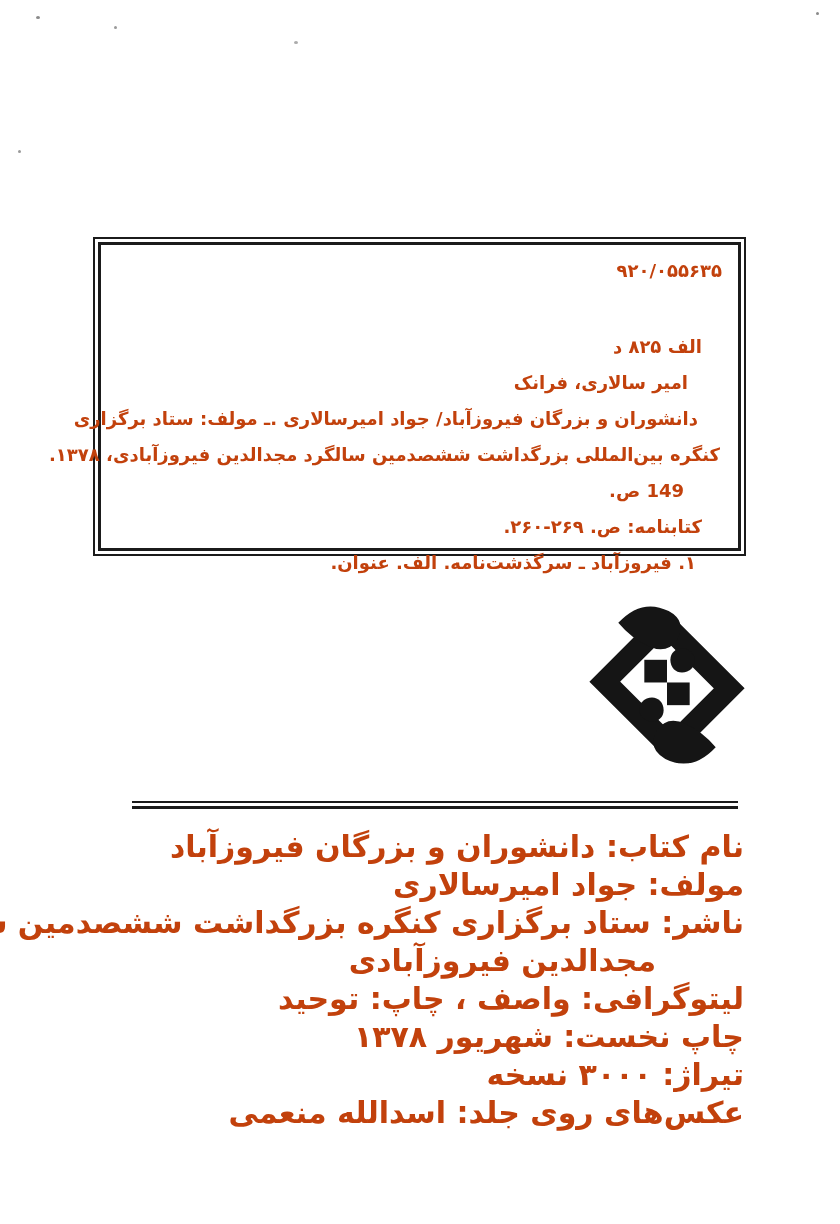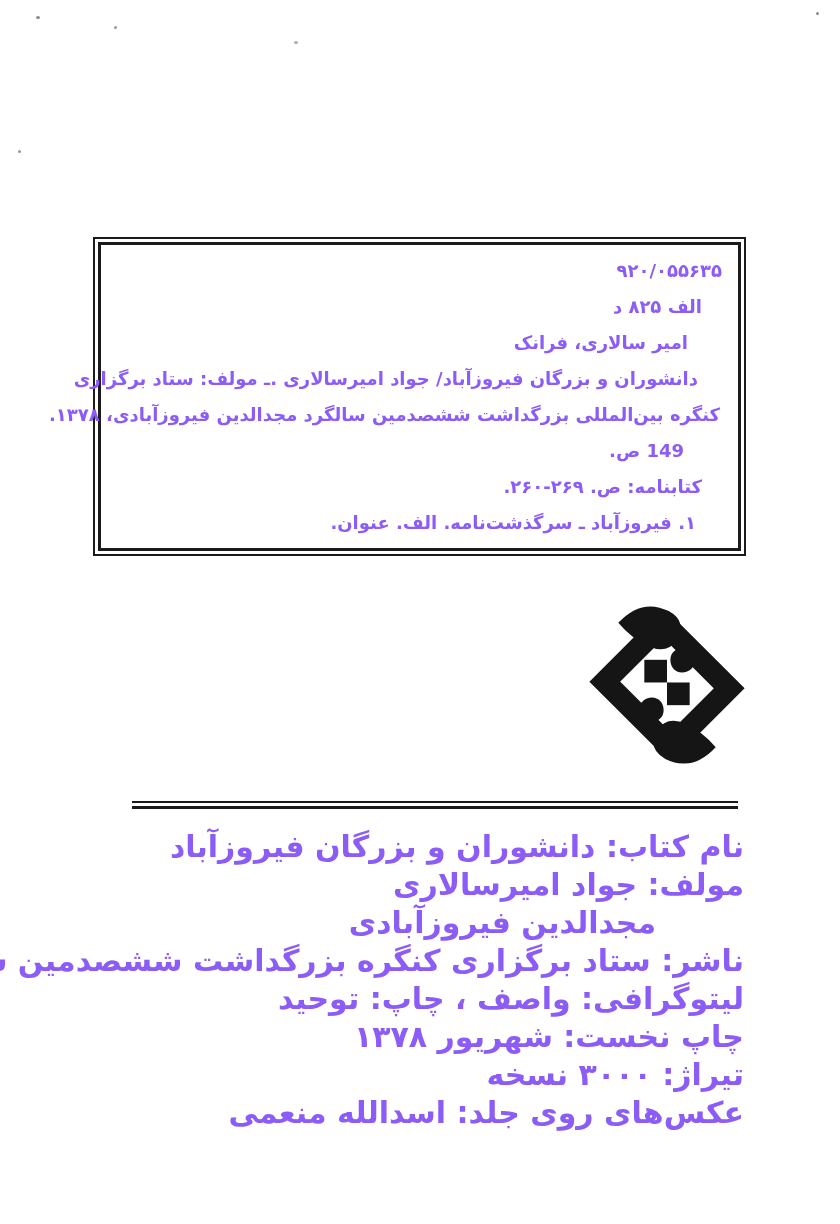--- a/index.html
+++ b/index.html
@@ -1,18 +1,18 @@
 <!DOCTYPE html>
 <html lang="fa"><head>
 <meta charset="utf-8">
 <style>
   html,body{margin:0;padding:0;background:#e8e8e8;}
   .page{
     position:relative;width:840px;height:1224px;background:#ffffff;
-    font-family:"DejaVu Sans",sans-serif;color:#8b5cf6;overflow:hidden;
+    font-family:"DejaVu Sans",sans-serif;color:#c2410c;overflow:hidden;
     margin:0 auto;
   }
   
   .speck{position:absolute;background:#8a8a8a;border-radius:50%;}
   .sp1{left:36px;top:16px;width:4px;height:3px;}
   .sp2{left:114px;top:26px;width:3px;height:3px;background:#9a9a9a;}
   .sp3{left:294px;top:41px;width:4px;height:3px;background:#ababab;}
   .sp4{left:816px;top:12px;width:3px;height:3px;}
   .sp5{left:18px;top:150px;width:3px;height:3px;background:#9a9a9a;}
 
@@ -22,21 +22,21 @@
     border:2px solid #1b1b1b;box-sizing:border-box;padding:3px;background:#fff;
   }
   .cip-inner{
     width:100%;height:100%;box-sizing:border-box;border:3px solid #1b1b1b;
     direction:rtl;text-align:right;padding:8px 12px 0 10px;
   }
   .cip-line{
     font-size:18px;font-weight:bold;line-height:36px;white-space:nowrap;
   }
   .cip-line:nth-child(1){padding-right:4px;}
-  .cip-line:nth-child(2){padding-right:24px;}
+  .cip-line:nth-child(2){padding-right:24px;margin-top:40px;}
   .cip-line:nth-child(3){padding-right:38px;}
   .cip-line:nth-child(4){padding-right:28px;}
   .cip-line:nth-child(5){padding-right:6px;}
   .cip-line:nth-child(6){padding-right:42px;}
   .cip-line:nth-child(7){padding-right:24px;}
   .cip-line:nth-child(8){padding-right:30px;}
 
   
   .logo{position:absolute;left:583px;top:591px;width:168px;height:188px;}
 
@@ -97,21 +97,21 @@
       <path d="M104,70 C104,58 118,52 128,60 C136,67 134,80 124,84 C114,88 104,82 104,70 Z"></path>
       <path d="M104,70 C104,58 118,52 128,60 C136,67 134,80 124,84 C114,88 104,82 104,70 Z" transform="rotate(180 100 100)"></path>
     </g>
   </svg>
 
   <div class="divider"></div>
 
   <div class="colophon">
     <div class="colo-line">نام کتاب: دانشوران و بزرگان فیروزآباد</div>
     <div class="colo-line">مولف: جواد امیرسالاری</div>
+    <div class="colo-line">ناشر: ستاد برگزاری کنگره بزرگداشت ششصدمین سال درگذشت</div>
     <div class="colo-line indent">مجدالدین فیروزآبادی</div>
-    <div class="colo-line">ناشر: ستاد برگزاری کنگره بزرگداشت ششصدمین سال درگذشت</div>
     <div class="colo-line">لیتوگرافی: واصف ، چاپ: توحید</div>
     <div class="colo-line">چاپ نخست: شهریور ۱۳۷۸</div>
     <div class="colo-line">تیراژ: ۳۰۰۰ نسخه</div>
     <div class="colo-line">عکس‌های روی جلد: اسدالله منعمی</div>
   </div>
 
 </div>
 
 </body></html>

